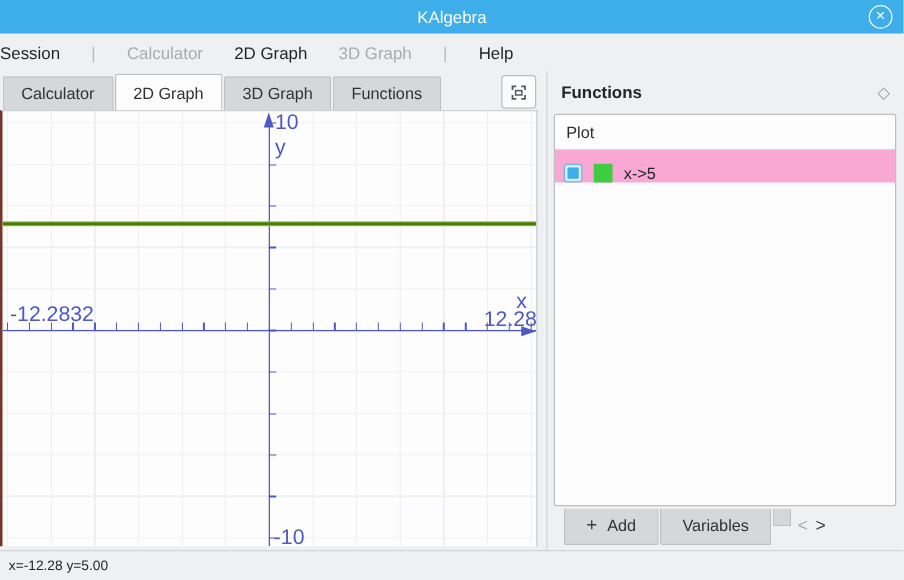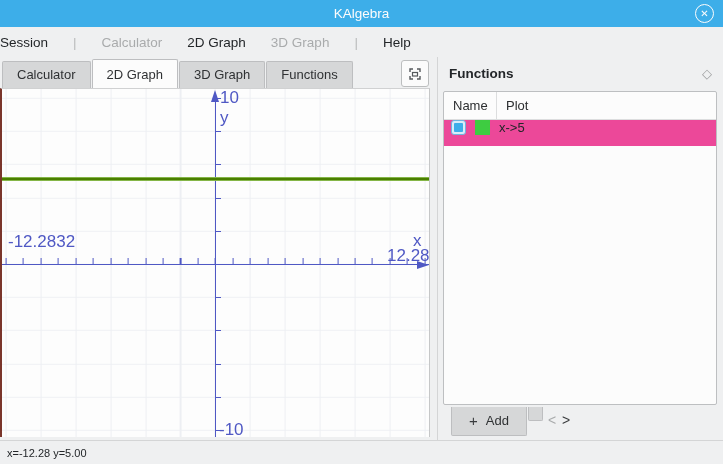--- a/index.html
+++ b/index.html
@@ -89,21 +89,21 @@
     border-left:12px solid #4f58c4;
   }
   .plot-line {
     position:absolute; left:0; right:0; top:88px; height:4px;
     background:linear-gradient(to bottom,#a5d46f,#4a7e00 35%,#4a7e00 65%,#a5d46f);
   }
   .axis-label { position:absolute; color:#4f58c4; font-size:17px; white-space:nowrap; }
   .lbl-ymax { left:218px; top:-1px; }
   .lbl-y    { left:218px; top:19px; }
   .lbl-ymin { left:217px; top:331px; }
-  .lbl-xmin { left:6px;   top:143px; }
+  .lbl-xmin { left:6px;   top:153px; }
   .lbl-xmax { left:385px; top:157px; }
   .lbl-x    { left:411px; top:142px; }
 
   
   .panel {
     position:absolute; left:437px; top:57px; width:286px; height:383px;
     background:#eff0f1; border-left:1px solid #d4d5d6;
   }
   .panel-header {
     height:33px; display:flex; align-items:center; padding:0 11px;
@@ -112,22 +112,22 @@
   .float-icon { margin-left:auto; color:#9a9b9c; font-size:13px; }
   .table-box {
     position:absolute; left:5px; right:6px; top:34px; bottom:35px;
     background:#fcfcfc; border:1px solid #bdbfc1; border-radius:2px;
     overflow:hidden;
   }
   .table-header { display:flex; height:28px; align-items:center; border-bottom:1px solid #dcddde; }
   .th-name { width:53px; padding-left:9px; border-right:1px solid #dcddde; height:100%; display:flex; align-items:center; color:#2c2e30; }
   .th-plot { padding-left:9px; color:#2c2e30; }
   .fn-row {
-    display:flex; align-items:flex-start; height:26px; padding-left:7px; gap:9px;
-    background:#ec4899;
+    display:flex; align-items:flex-end; height:26px; padding-left:7px; gap:9px;
+    background:#f9a8d4;
   }
   .checkbox {
     width:15px; height:15px; border:1px solid #70b4de; border-radius:3px;
     background:#d9ecf9; display:flex; align-items:center; justify-content:center;
   }
   .checkbox .inner { width:9px; height:9px; background:#3daee9; border-radius:1px; }
   .color-swatch { width:15px; height:15px; background:#3ecc41; }
   .fn-expr { color:#232629; font-size:13px; }
 
   
@@ -204,37 +204,37 @@
 </div>
 
 <div class="panel">
   <div class="panel-header">
     <span>Functions</span>
     <span class="float-icon">◇</span>
   </div>
 
   <div class="table-box">
     <div class="table-header">
-      <span class="th-name">Name</span>
       <span class="th-plot">Plot</span>
     </div>
     <div class="fn-row">
       <span class="checkbox">
         <span class="inner"></span>
       </span>
       <span class="color-swatch"></span>
       <span class="fn-expr">x-&gt;5</span>
     </div>
   </div>
 
   <div class="bottom-tabs">
     <span class="btab">
       <span class="plus">+</span>
       <span>Add</span>
     </span>
+    <span class="btab">Variables</span>
     <span class="btab btab-partial"></span>
     <span class="tab-scroller">
       <span class="scroll-arrow disabled">&lt;</span>
       <span class="scroll-arrow">&gt;</span>
     </span>
   </div>
 </div>
 
 <div class="statusbar">
   <span>x=-12.28 y=5.00</span>

